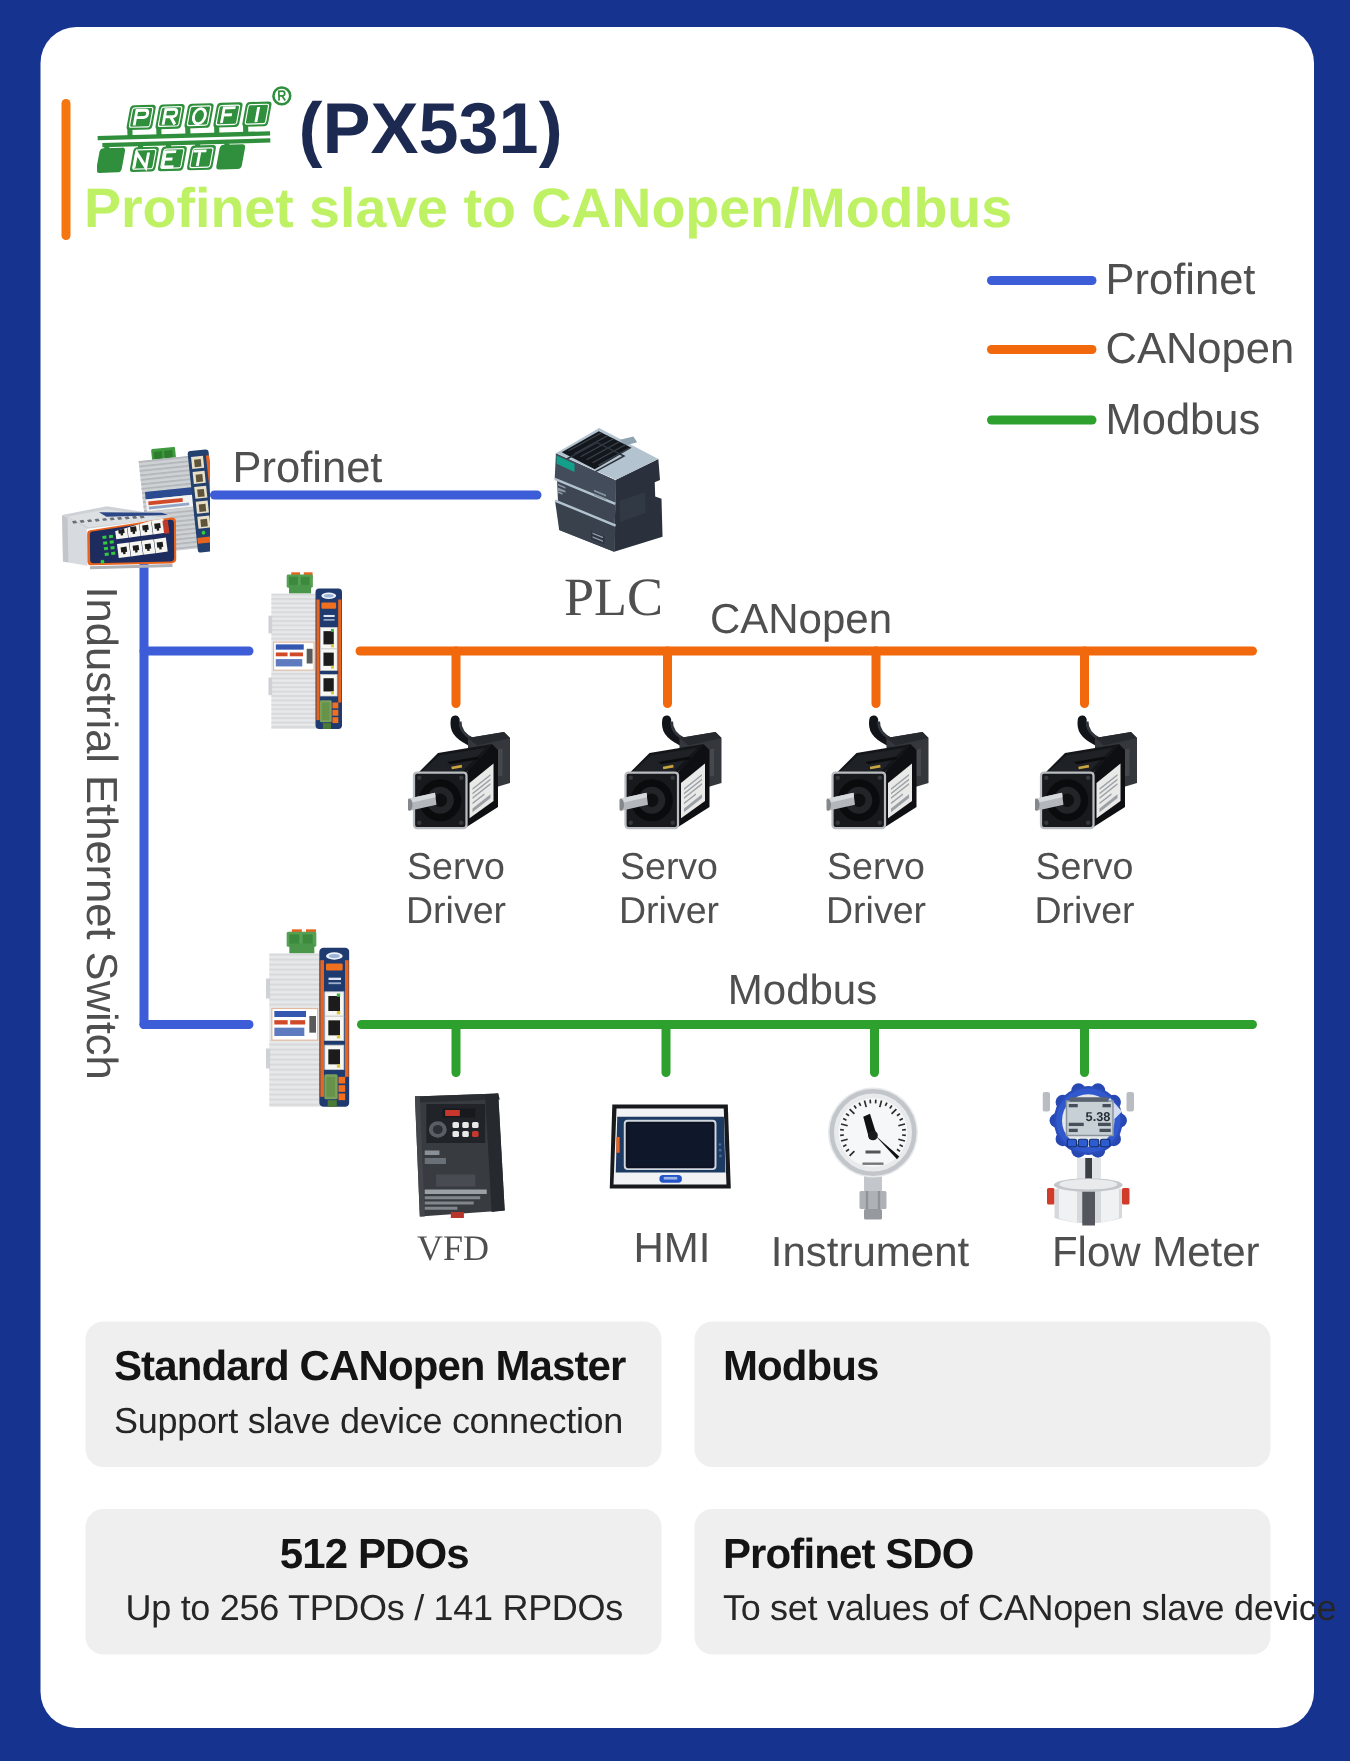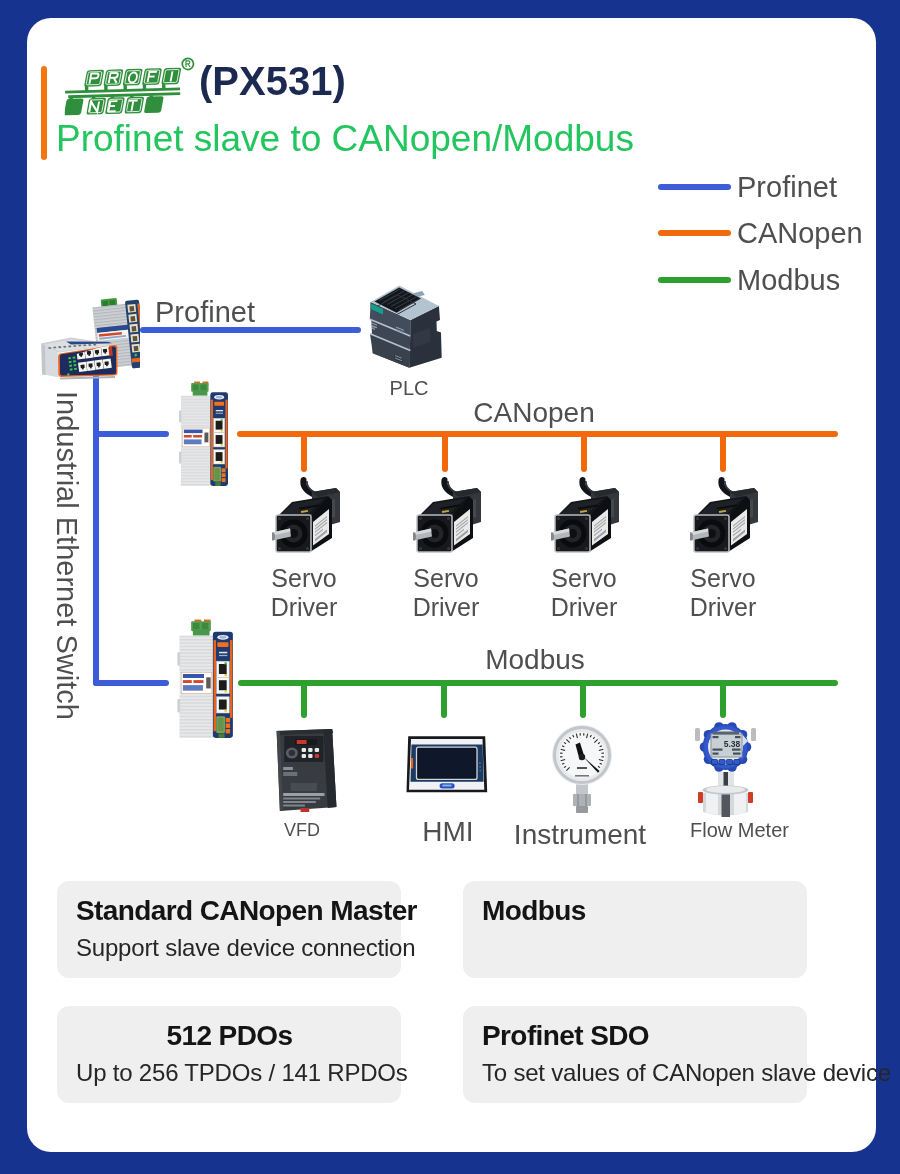--- a/index.html
+++ b/index.html
@@ -5,21 +5,21 @@
   * { margin:0; padding:0; box-sizing:border-box; }
   html,body { width:900px; height:1174px; }
   body { background:#163390; font-family:"Liberation Sans", sans-serif; position:relative; overflow:hidden; }
   .abs { position:absolute; }
   .card { position:absolute; left:27px; top:18px; width:849px; height:1134px; background:#ffffff; border-radius:24px; }
   .hline { position:absolute; height:6px; border-radius:3px; }
   .vline { position:absolute; width:6px; border-radius:3px; }
   .blue { background:#3d5cd8; }
   .orange { background:#f2680d; }
   .green { background:#2da02d; }
-  .feature { position:absolute; width:344px; height:97px; background:#efefef; border-radius:12px; padding:13px 18px 2px 19px; }
+  .feature { position:absolute; width:384px; height:97px; background:#efefef; border-radius:12px; padding:13px 18px 2px 19px; }
   .feature h3 { font-size:28px; font-weight:bold; color:#141414; line-height:33px; letter-spacing:-0.6px; white-space:nowrap; }
   .feature p { font-size:24px; color:#262626; margin-top:7px; letter-spacing:-0.2px; white-space:nowrap; }
   .lbl { position:absolute; color:#4f4f4f; text-align:center; }
 </style>
 </head>
 <body>
   <div class="card"></div>
 
   <div class="abs" style="left:41px; top:66px; width:6px; height:94px; border-radius:3px; background:#f5750f;"></div>
   <svg class="abs" id="profinet-logo" style="left:64px; top:54px; transform:rotate(-1.6deg);" width="136" height="66" viewBox="0 0 136 66">
@@ -91,22 +91,22 @@
           <path d="M7.6,0.8 L0.4,0.8 L0.4,10.8 L7.6,10.8 M0.4,5.6 L6,5.6"></path>
         </g>
         <g transform="translate(74.6,45.9)">
           <path d="M0,0.8 L8.6,0.8 M4.3,0.8 L4.3,10.8"></path>
         </g>
       </g>
     </g>
     <circle cx="124.5" cy="11.5" r="5.6" fill="none" stroke="#2f8f3c" stroke-width="1.7"></circle>
     <path d="M122.6,14.6 L122.6,8.4 L125,8.4 Q126.5,8.4 126.5,10 Q126.5,11.5 125,11.5 L122.6,11.5 M124.8,11.7 L126.7,14.6" fill="none" stroke="#2f8f3c" stroke-width="1.15"></path>
   </svg>
-  <div class="abs" style="left:199px; top:59px; font-size:40px; font-weight:bold; color:#1c2a52;">(PX531)</div>
-  <div class="abs" style="left:56px; top:118px; font-size:37px; font-weight:normal; color:#22c55e;">Profinet slave to CANopen/Modbus</div>
+  <div class="abs" style="left:199px; top:59px; font-size:48px; font-weight:bold; color:#1c2a52;">(PX531)</div>
+  <div class="abs" style="left:56px; top:118px; font-size:37px; font-weight:bold; color:#bef264;">Profinet slave to CANopen/Modbus</div>
 
   <div class="hline blue" style="left:658px; top:184px; width:73px;"></div>
   <div class="lbl" style="left:737px; top:171px; font-size:29px;">Profinet</div>
   <div class="hline orange" style="left:658px; top:230px; width:73px;"></div>
   <div class="lbl" style="left:737px; top:217px; font-size:29px;">CANopen</div>
   <div class="hline green" style="left:658px; top:277px; width:73px;"></div>
   <div class="lbl" style="left:737px; top:264px; font-size:29px;">Modbus</div>
 
   <div class="hline blue" style="left:140px; top:327px; width:221px;"></div>
   <div class="vline blue" style="left:93px; top:372px; height:314px;"></div>
@@ -121,29 +121,29 @@
 
   <div class="hline green" style="left:238px; top:680px; width:600px;"></div>
   <div class="vline green" style="left:301px; top:680px; height:38px;"></div>
   <div class="vline green" style="left:441px; top:680px; height:38px;"></div>
   <div class="vline green" style="left:580px; top:680px; height:38px;"></div>
   <div class="vline green" style="left:720px; top:680px; height:38px;"></div>
 
   <div class="lbl" style="left:155px; top:296px; width:100px; font-size:29px;">Profinet</div>
   <div class="lbl" style="left:454px; top:397px; width:160px; font-size:28px;">CANopen</div>
   <div class="lbl" style="left:455px; top:644px; width:160px; font-size:28px;">Modbus</div>
-  <div class="lbl" style="left:359px; top:377px; width:100px; font-size:20px;">PLC</div>
+  <div class="lbl" style="left:359px; top:377px; width:100px; font-size:36px;font-family:Liberation Serif, serif;">PLC</div>
   <div class="lbl" style="left:254px; top:564px; width:100px; font-size:25px; line-height:29px;">Servo<br>Driver</div>
   <div class="lbl" style="left:396px; top:564px; width:100px; font-size:25px; line-height:29px;">Servo<br>Driver</div>
   <div class="lbl" style="left:534px; top:564px; width:100px; font-size:25px; line-height:29px;">Servo<br>Driver</div>
   <div class="lbl" style="left:673px; top:564px; width:100px; font-size:25px; line-height:29px;">Servo<br>Driver</div>
-  <div class="lbl" style="left:252px; top:820px; width:100px; font-size:18px;">VFD</div>
+  <div class="lbl" style="left:252px; top:820px; width:100px; font-size:24px;font-family:Liberation Serif, serif;">VFD</div>
   <div class="lbl" style="left:398px; top:816px; width:100px; font-size:28px;">HMI</div>
   <div class="lbl" style="left:510px; top:819px; width:140px; font-size:28px;">Instrument</div>
-  <div class="lbl" style="left:669px; top:819px; width:141px; font-size:20px;text-align:center;">Flow Meter</div>
+  <div class="lbl" style="left:700px; top:819px; width:141px; font-size:28px;text-align:center;">Flow Meter</div>
   <div class="lbl" style="left:40px; top:386px; width:54px; height:338px; font-size:29px; writing-mode:vertical-rl; text-align:center; line-height:54px;">Industrial Ethernet Switch</div>
 
   <svg class="abs" id="dev-switch" style="left:35px; top:290px;" width="105" height="110" viewBox="0 0 105 110">
     <defs>
       <pattern id="ribs" width="4" height="3" patternUnits="userSpaceOnUse">
         <rect width="4" height="1.3" fill="#b4b8bc"></rect>
       </pattern>
     </defs>
 
     <g transform="rotate(-6 80 12)">

